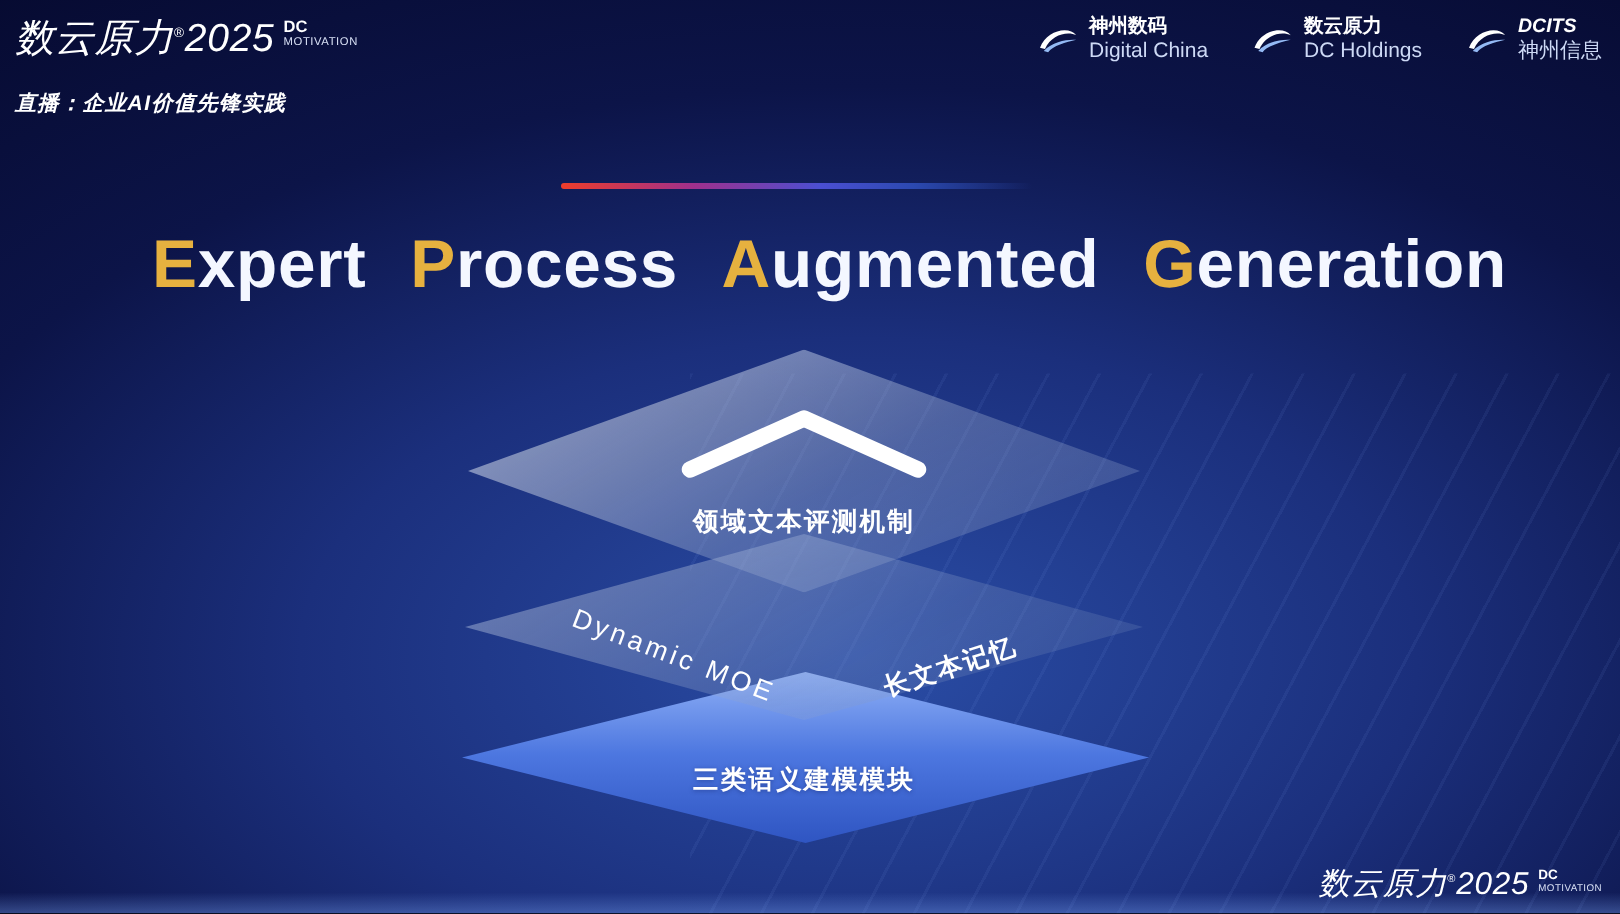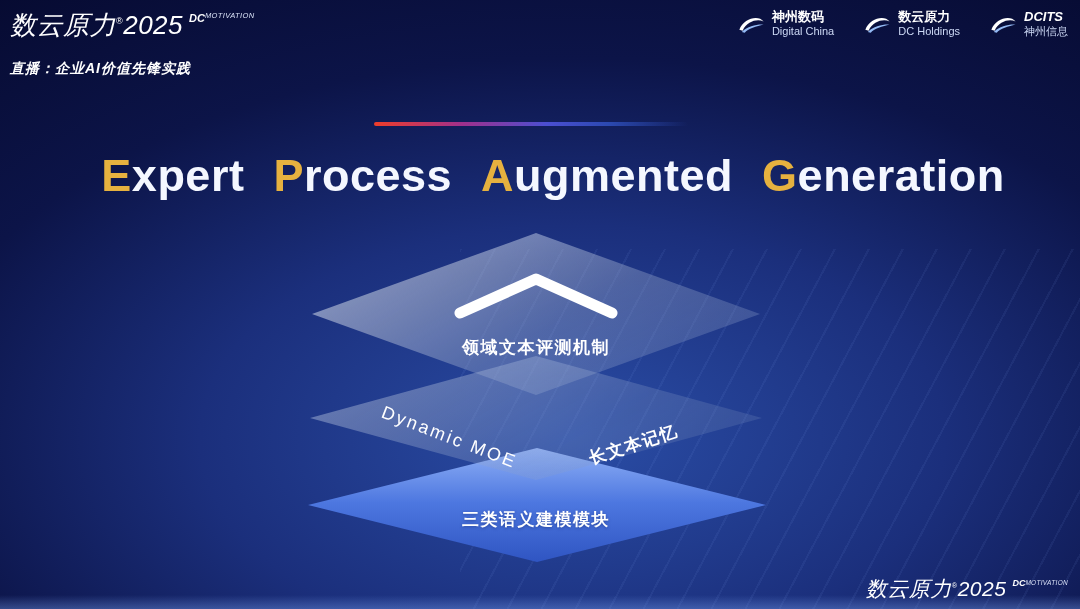--- a/index.html
+++ b/index.html
@@ -21,21 +21,21 @@
   }
   .bottom-glow {
     position: absolute; left: 0; right: 0; bottom: 0; height: 14px; z-index: 0;
     background: linear-gradient(180deg, rgba(90,130,220,0) 0%, rgba(120,160,240,0.38) 100%);
   }
 
   
   .brand { display: flex; align-items: flex-start; gap: 6px; z-index: 6; }
   .brand-main { font-weight: normal; font-style: italic; letter-spacing: 0.5px; white-space: nowrap; }
   .brand-main sup { font-size: 0.35em; font-style: normal; vertical-align: super; }
-  .brand-suffix { display: flex; flex-direction: row; line-height: 1.1; font-weight: bold; font-style: italic; }
+  .brand-suffix { display: flex; flex-direction: column; line-height: 1.1; font-weight: bold; }
   .top-brand { position: absolute; left: 10px; top: 8px; font-size: 26px; }
   .top-brand .brand-suffix { font-size: 11px; margin-top: 4px; }
   .top-brand .mot { font-size: 7.5px; letter-spacing: 0.4px; font-weight: normal; color: #d8e0f5; }
   .footer-brand { position: absolute; right: 12px; bottom: 6px; font-size: 21px; }
   .footer-brand .brand-suffix { font-size: 9px; margin-top: 4px; }
   .footer-brand .mot { font-size: 6.5px; letter-spacing: 0.3px; font-weight: normal; color: #d8e0f5; }
 
   
   .live-label {
     position: absolute; left: 10px; top: 60px; z-index: 6;
@@ -61,21 +61,21 @@
   .headline .word { margin: 0 8px; white-space: nowrap; }
   .headline .cap { color: #e6b13f; }
 
   
   .partners { position: absolute; right: 12px; top: 10px; display: flex; gap: 28px; z-index: 6; }
   .partner { display: flex; align-items: center; gap: 6px; }
   .partner svg { width: 30px; height: 22px; flex: 0 0 auto; }
   .partner-text { display: flex; flex-direction: column; line-height: 1.15; }
   .partner-name { font-size: 13px; font-weight: bold; }
   .partner-name.italic { font-style: italic; }
-  .partner-sub { font-size: 11px; color: #cdd9f5; }
+  .partner-sub { font-size: 14px; color: #cdd9f5; }
 
   
   .diamond {
     position: absolute;
     clip-path: polygon(50% 0, 100% 50%, 50% 100%, 0 50%);
   }
   .layer-top {
     left: 312px; top: 233px; width: 448px; height: 162px; z-index: 3;
     background: linear-gradient(150deg, rgba(238,245,255,0.62) 0%, rgba(195,213,246,0.30) 55%, rgba(162,186,232,0.18) 100%);
     filter: drop-shadow(0 10px 16px rgba(5,10,40,0.30));

